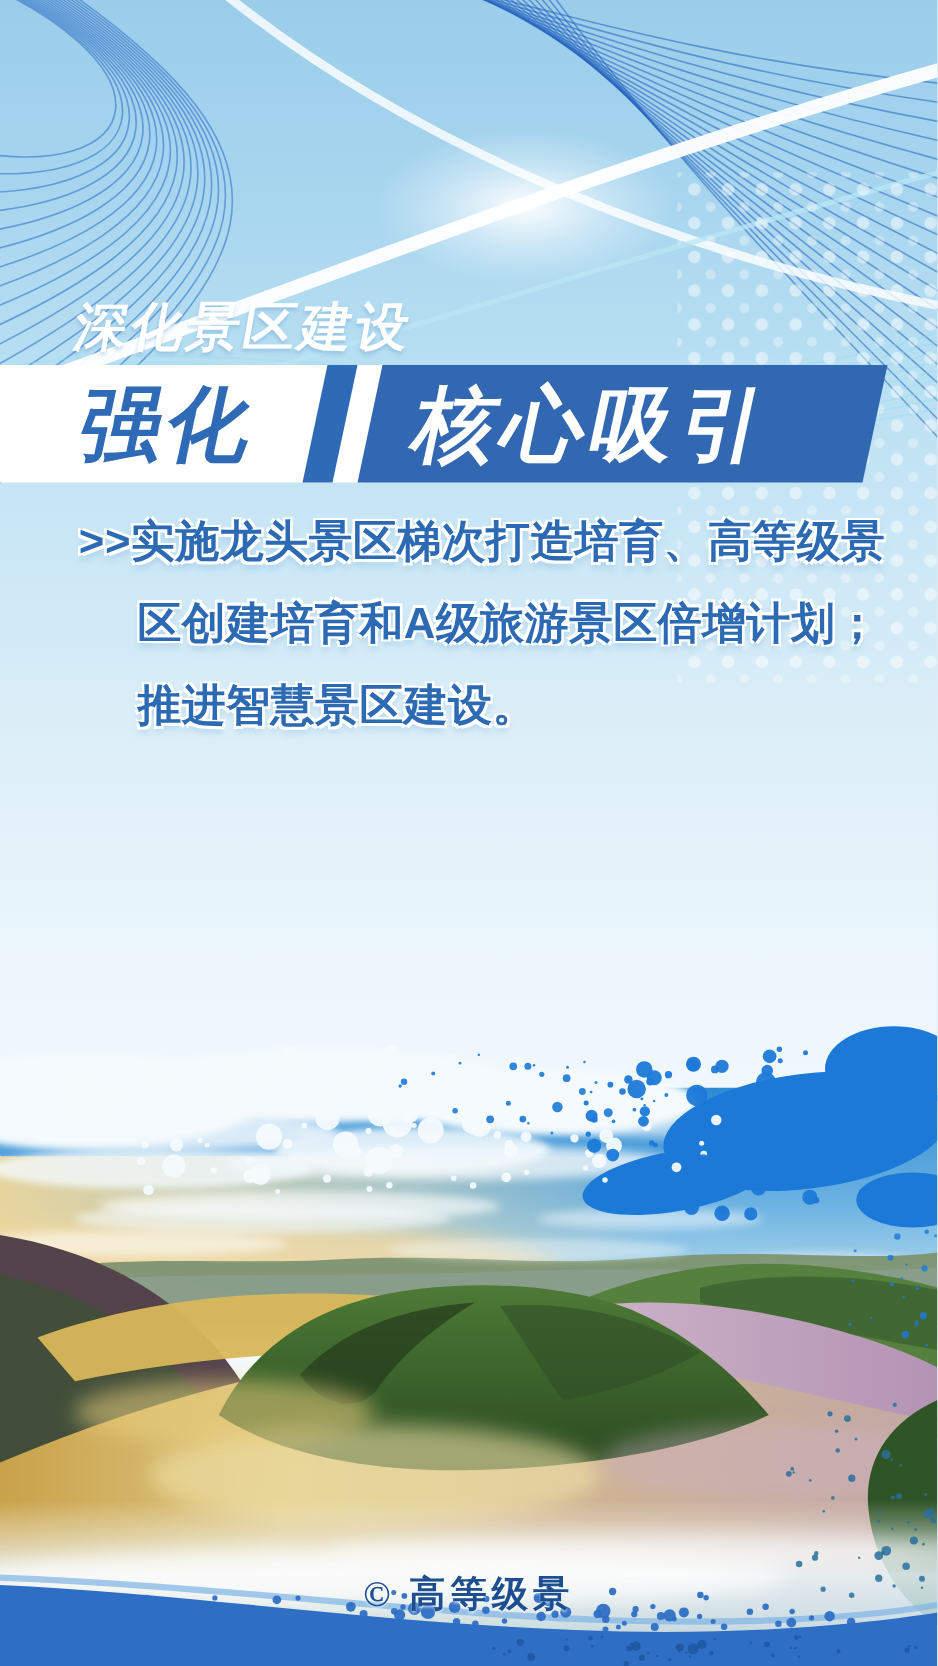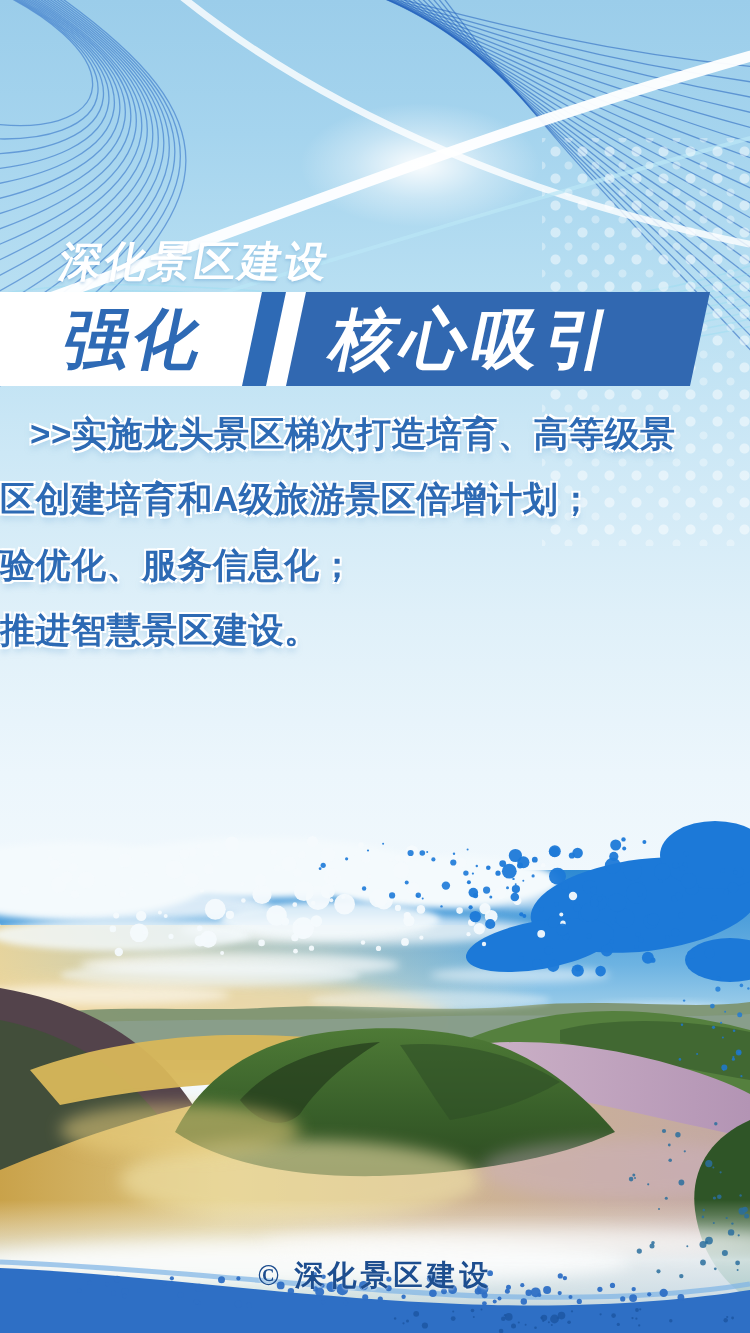--- a/index.html
+++ b/index.html
@@ -39,22 +39,22 @@
     position:absolute;left:36px;top:0;line-height:94px;font-size:66px;font-weight:900;
     color:#ffffff;letter-spacing:5px;white-space:nowrap;
   }
   .bullets{position:absolute;left:0;top:401px;width:750px;z-index:6;}
   .bullets .line{
     height:65.4px;line-height:65.4px;font-size:35px;font-weight:800;color:#2d6ab4;
     letter-spacing:.5px;white-space:nowrap;
     text-shadow:2px 2px 0 #fff,-2px 2px 0 #fff,2px -2px 0 #fff,-2px -2px 0 #fff,
                 0 5px 6px rgba(130,180,220,.55);
   }
-  .bullets .l1{padding-left:30px;}
-  .bullets .l2{}
+  .bullets .l1{padding-left:63px;}
+  .bullets .l2{padding-left:110px;}
   .photo{position:absolute;left:0;top:870px;z-index:3;}
   .overlay{position:absolute;left:0;top:0;z-index:4;pointer-events:none;}
   .credit{
     position:absolute;left:0;top:1256px;width:750px;text-align:center;z-index:7;
     font-family:"Liberation Serif","DejaVu Serif",serif;
     font-size:29px;font-weight:700;color:#1d4e8f;letter-spacing:4px;
     text-shadow:0 1px 2px rgba(255,255,255,.6);
   }
 </style>
 </head>
@@ -139,21 +139,20 @@
     </div>
     <div class="seg seg-slash"></div>
     <div class="seg seg-blue">
       <div class="t">核心吸引</div>
     </div>
   </div>
 
   <div class="bullets">
     <div class="line l1">&gt;&gt;实施龙头景区梯次打造培育、高等级景</div>
     <div class="line l2">区创建培育和A级旅游景区倍增计划；</div>
-    <div class="line l2">验优化、服务信息化；</div>
     <div class="line l2">推进智慧景区建设。</div>
   </div>
 
   <svg class="photo" width="750" height="463" viewBox="0 0 463 463" preserveAspectRatio="none" style="width:750px;height:463px">
   </svg>
   <svg class="photo" id="photoScene" width="750" height="463" viewBox="0 0 750 463">
     <defs>
       <linearGradient id="skyG" x1="0" y1="0" x2="0" y2="1">
         <stop offset="0%" stop-color="#2e8ad3"></stop>
         <stop offset="45%" stop-color="#6db3e2"></stop>
@@ -683,14 +682,14 @@
         <circle cx="572.0" cy="1311.3" r="1.1" fill="#1c55a0" fill-opacity="0.8"></circle>
         <circle cx="503.3" cy="1318.7" r="2.3" fill="#1c55a0" fill-opacity="0.8"></circle>
         <circle cx="561.5" cy="1315.6" r="3.8" fill="#1c55a0" fill-opacity="0.8"></circle>
         <circle cx="551.8" cy="1325.1" r="1.0" fill="#1c55a0" fill-opacity="0.8"></circle>
         <circle cx="554.5" cy="1319.0" r="4.4" fill="#1c55a0" fill-opacity="0.8"></circle>
         <circle cx="525.6" cy="1324.7" r="1.0" fill="#1c55a0" fill-opacity="0.8"></circle>
         <circle cx="518.8" cy="1322.5" r="1.0" fill="#1c55a0" fill-opacity="0.8"></circle>
       </g>
   </svg>
 
-  <div class="credit">© 深化景区建设</div>
+  <div class="credit">© 高等级景</div>
 </div>
 
 </body></html>

